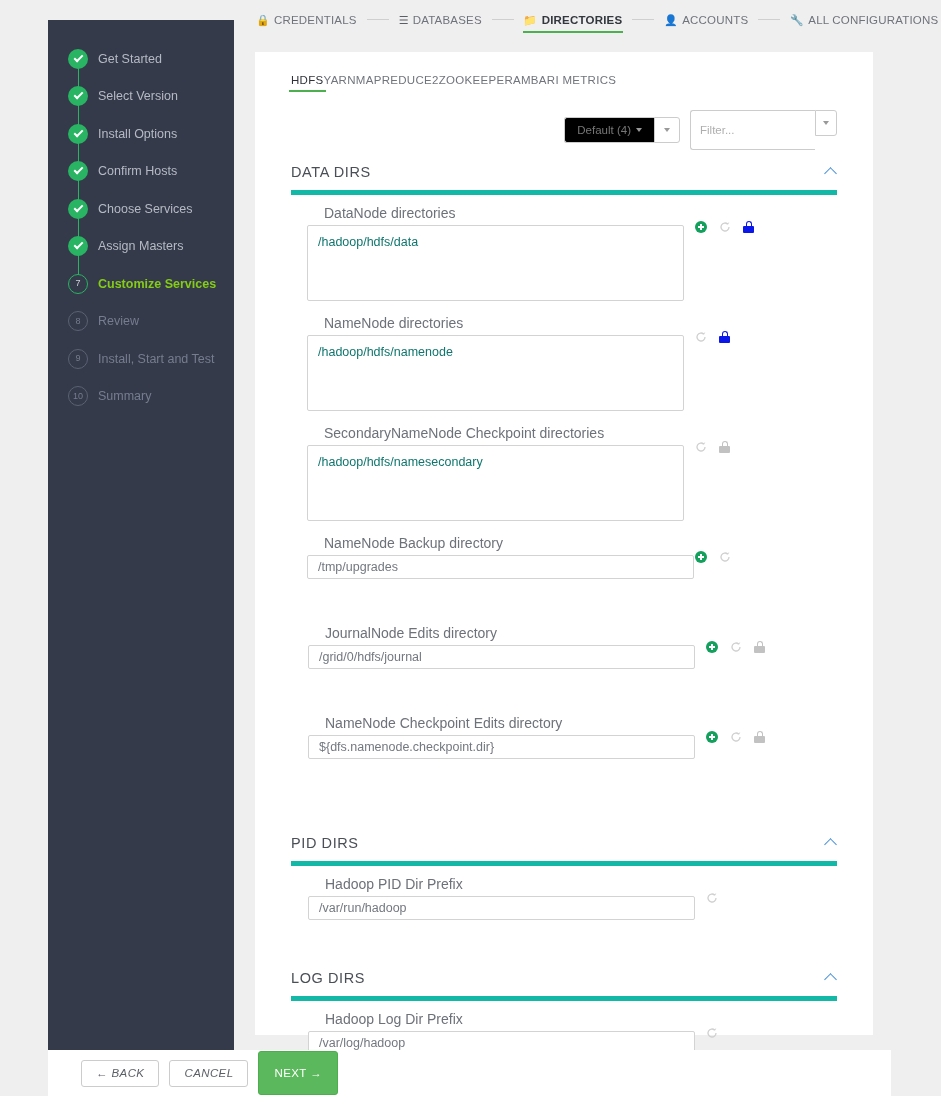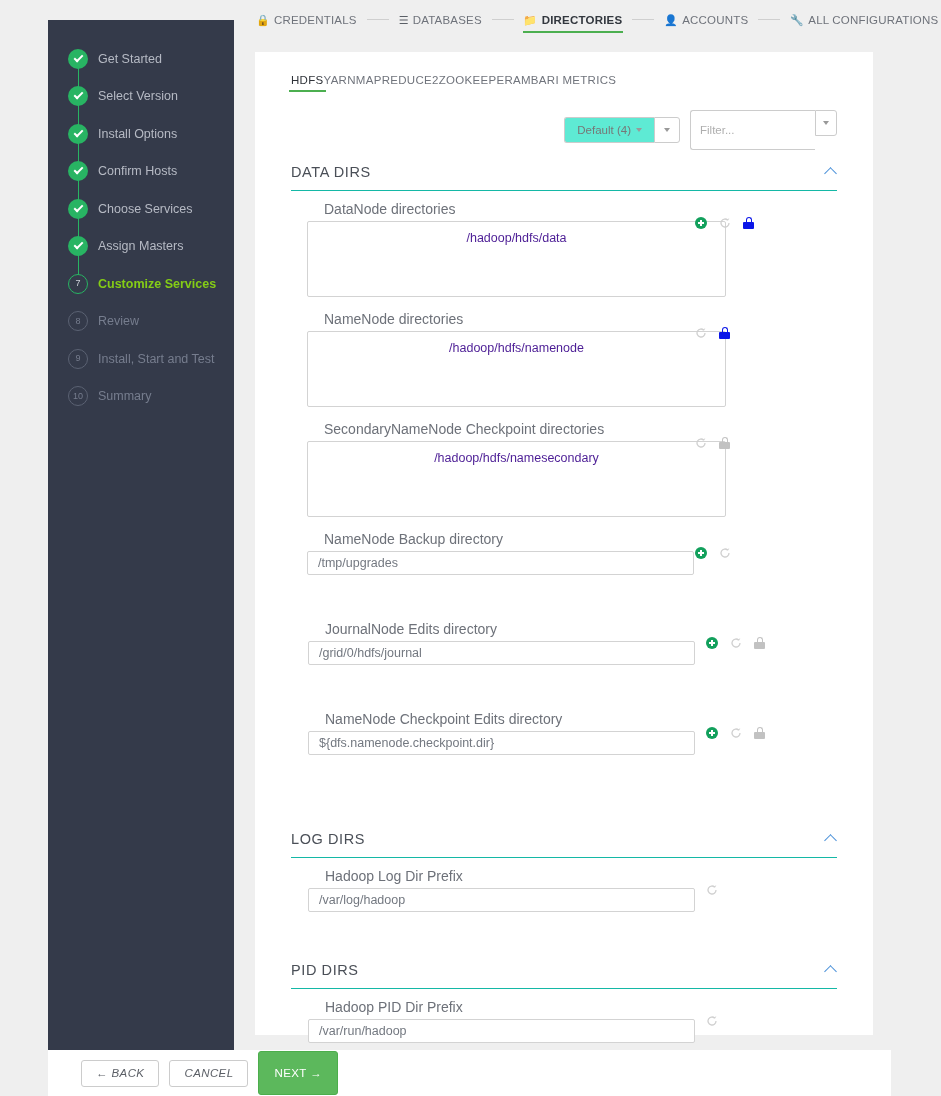--- a/index.html
+++ b/index.html
@@ -95,21 +95,21 @@
     height: 2.5px; background: #4CAF50;
   }
 
   
   .filter-row {
     display: flex; justify-content: flex-end; align-items: center;
     gap: 10px; padding: 18px 36px 0 0;
   }
   .btn-group { display: flex; }
   .cfgroup-btn {
-    height: 26px; padding: 0 12px; background: #5eead4;
+    height: 26px; padding: 0 12px; background: #000000;
     border: 1px solid #ccc; border-right: none;
     border-radius: 3px 0 0 3px;
     font-size: 11.5px; color: #777; display: flex; align-items: center; gap: 5px;
     cursor: pointer;
   }
   .caret-down {
     width: 0; height: 0; border-left: 3.5px solid transparent;
     border-right: 3.5px solid transparent; border-top: 4px solid #999;
   }
   .cfgroup-tog {
@@ -128,38 +128,38 @@
   .filter-tog {
     width: 22px; height: 26px; background: #fff;
     border: 1px solid #ccc; border-radius: 0 3px 3px 0;
     display: flex; align-items: center; justify-content: center; cursor: pointer;
   }
 
   
   .section { margin: 0 36px; padding-top: 14px; }
   .sec-head {
     display: flex; align-items: center; justify-content: space-between;
-    padding-bottom: 10px; border-bottom: 1px solid #14b8a6;
+    padding-bottom: 10px; border-bottom: 5px solid #14b8a6;
   }
   .sec-title { font-size: 14.5px; color: #4a4f57; letter-spacing: .6px; }
   .chev-up {
     width: 9px; height: 9px; border-left: 1.6px solid #4a90d9;
     border-top: 1.6px solid #4a90d9; transform: rotate(45deg);
     margin-right: 2px; margin-top: 3px; cursor: pointer;
   }
 
   .prop { display: flex; align-items: flex-start; padding-top: 10px; }
   .prop-col { width: 394px; flex: 0 0 394px; padding-left: 16px; }
   .prop-label { font-size: 14px; color: #6d7179; margin-bottom: 4px; display:block;margin-left:17px; }
   .prop textarea {
-    width: 419px; height: 76px; resize: none;
+    width: 377px; height: 76px; resize: none;
     border: 1px solid #d3d3d3; border-radius: 2px;
-    padding: 8px 10px; font-size: 12.5px; color: #4c1d95;
+    padding: 8px 10px; font-size: 12.5px; color: #0f766e;
     font-family: "Liberation Sans", sans-serif; line-height: 1.3;
-    background: #fff; outline: none; text-align: center;
+    background: #fff; outline: none;
   }
   .prop input.txt {
     width: 387px; height: 24px;
     border: 1px solid #d3d3d3; border-radius: 2px;
     padding: 0 10px; font-size: 12.5px; color: #737880;
     font-family: "Liberation Sans", sans-serif; background: #fff; outline: none;
   }
   .prop-actions {
     display: flex; align-items: center; gap: 12px;
     padding-top: 16px; padding-left: 10px;
@@ -434,43 +434,43 @@
                 <span class="shackle"></span>
                 <span class="body"></span>
               </span>
             </div>
           </div>
           <div class="spacer-40"></div>
           <div class="spacer-26"></div>
         </div>
         <div class="section">
           <div class="sec-head">
+            <div class="sec-title">PID DIRS</div>
+            <span class="chev-up"></span>
+          </div>
+          <div class="prop inset">
+            <div class="prop-col"><label class="prop-label">Hadoop PID Dir Prefix</label><input type="text" class="txt" value="/var/run/hadoop" style=""></div>
+            <div class="prop-actions">
+              <span class="ico-refresh">
+                <svg width="12" height="12" viewBox="0 0 12 12">
+                  <path d="M10 6a4 4 0 1 1-1.2-2.85" fill="none" stroke="#d0d0d0" stroke-width="1.3"></path>
+                  <path d="M10.4 1.3 L9.1 3.6 L6.7 3.0 Z" fill="#d0d0d0"></path>
+                </svg>
+              </span>
+            </div>
+          </div>
+          <div class="spacer-40"></div>
+        </div>
+        <div class="section">
+          <div class="sec-head">
             <div class="sec-title">LOG DIRS</div>
             <span class="chev-up"></span>
           </div>
           <div class="prop inset">
             <div class="prop-col"><label class="prop-label">Hadoop Log Dir Prefix</label><input type="text" class="txt" value="/var/log/hadoop" style=""></div>
-            <div class="prop-actions">
-              <span class="ico-refresh">
-                <svg width="12" height="12" viewBox="0 0 12 12">
-                  <path d="M10 6a4 4 0 1 1-1.2-2.85" fill="none" stroke="#d0d0d0" stroke-width="1.3"></path>
-                  <path d="M10.4 1.3 L9.1 3.6 L6.7 3.0 Z" fill="#d0d0d0"></path>
-                </svg>
-              </span>
-            </div>
-          </div>
-          <div class="spacer-40"></div>
-        </div>
-        <div class="section">
-          <div class="sec-head">
-            <div class="sec-title">PID DIRS</div>
-            <span class="chev-up"></span>
-          </div>
-          <div class="prop inset">
-            <div class="prop-col"><label class="prop-label">Hadoop PID Dir Prefix</label><input type="text" class="txt" value="/var/run/hadoop" style=""></div>
             <div class="prop-actions">
               <span class="ico-refresh">
                 <svg width="12" height="12" viewBox="0 0 12 12">
                   <path d="M10 6a4 4 0 1 1-1.2-2.85" fill="none" stroke="#d0d0d0" stroke-width="1.3"></path>
                   <path d="M10.4 1.3 L9.1 3.6 L6.7 3.0 Z" fill="#d0d0d0"></path>
                 </svg>
               </span>
             </div>
           </div>
           <div class="spacer-40"></div>

